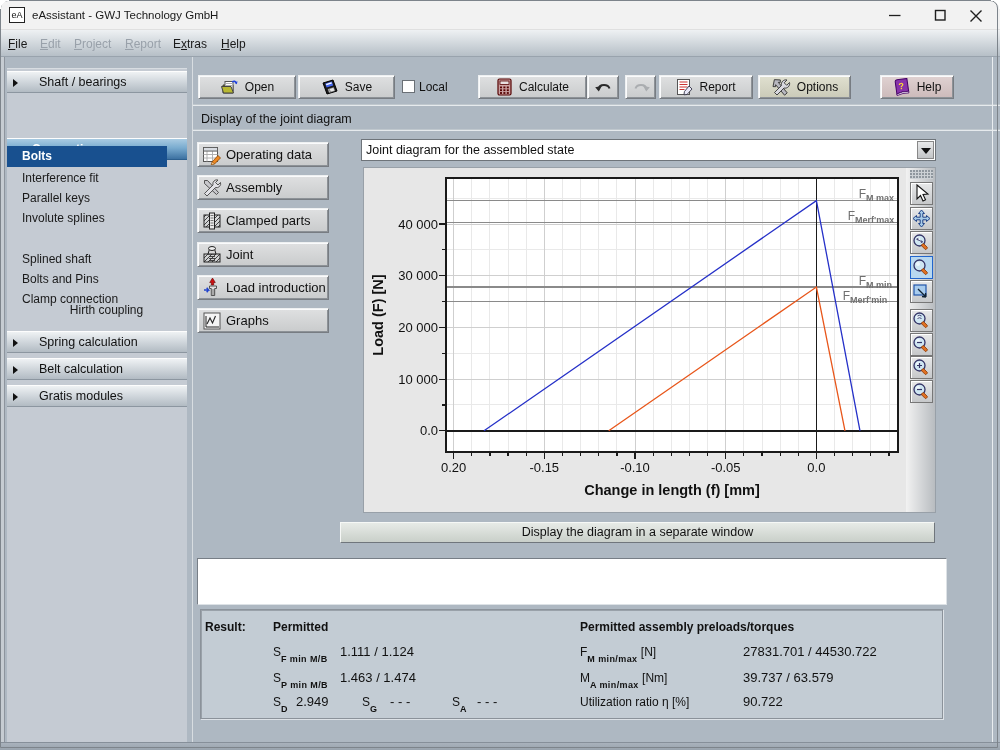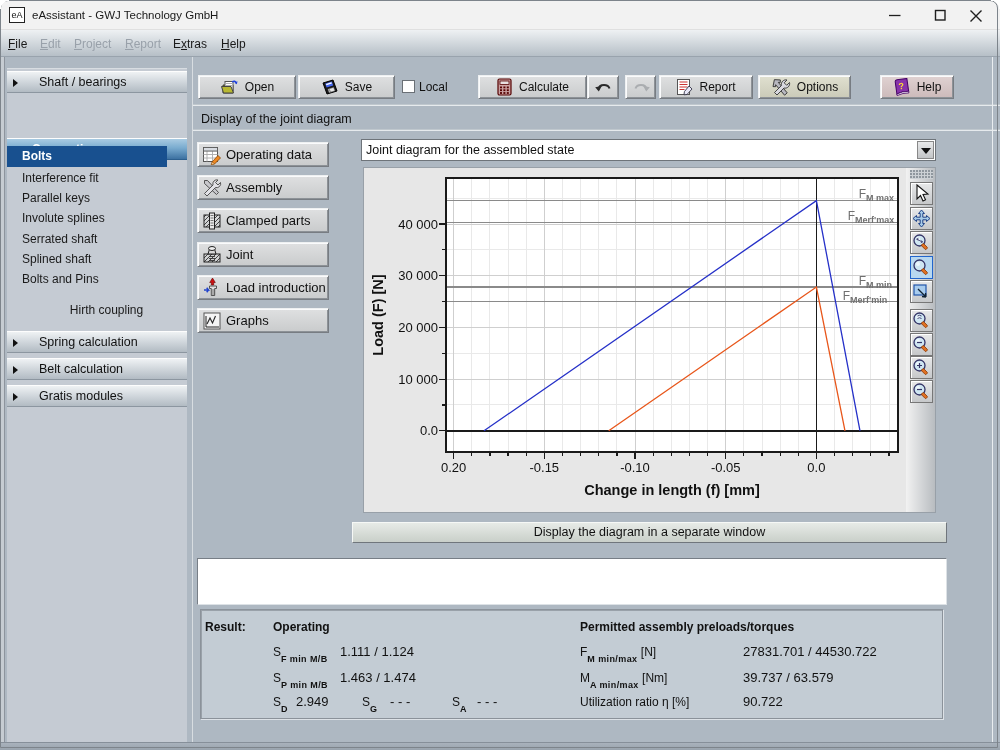--- a/index.html
+++ b/index.html
@@ -38,21 +38,21 @@
 
 #dropdown { position:absolute; left:361px; top:139px; width:575px; height:22px; background:#fff; border:1px solid #6e747a; font-size:12.5px; color:#111; line-height:20px; padding-left:4px; }
 #ddarrow { position:absolute; right:1px; top:1px; width:17px; height:18px; background:linear-gradient(#e8e9ea,#c3c5c7); border:1px solid #888; }
 #ddarrow:after { content:""; position:absolute; left:3px; top:6px; border-top:6px solid #111; border-left:5px solid transparent; border-right:5px solid transparent; }
 
 
 #chartpanel { position:absolute; left:363px; top:167px; width:573px; height:346px; background:#e7e7e7; border:1px solid #98a0a8; }
 #charttools { position:absolute; left:906px; top:168px; width:29px; height:344px; background:linear-gradient(90deg,#f2f2f2,#b8bcc0); }
 .ctbtn { position:absolute; left:910px; width:23px; height:23px; background:linear-gradient(#e8e9ea,#c6c8ca); border:1px solid #777; box-shadow:inset 1px 1px 0 #fff; }
 
-#sepbtn { position:absolute; left:352px; top:522px; width:595px; height:21px; background:linear-gradient(#e7ebe7,#c9cfc9); border:1px solid #70767c; border-top-color:#f6f8f6; border-left-color:#f6f8f6; font-size:12.5px; color:#111; text-align:center; line-height:19px; }
+#sepbtn { position:absolute; left:340px; top:522px; width:595px; height:21px; background:linear-gradient(#e7ebe7,#c9cfc9); border:1px solid #70767c; border-top-color:#f6f8f6; border-left-color:#f6f8f6; font-size:12.5px; color:#111; text-align:center; line-height:19px; }
 
 #msgbox { position:absolute; left:197px; top:558px; width:750px; height:47px; background:#fff; border:1px solid #777e86; border-bottom-color:#dde2e6; border-right-color:#dde2e6; }
 
 #resultpanel { position:absolute; left:200px; top:609px; width:743px; height:110px; background:#c3ccd4; border:1px solid #8b929a; box-shadow:inset 1px 1px 0 #99a1a9, 1px 1px 0 #dde2e7; font-size:13px; color:#111; }
 .rp { position:absolute; font-size:12px; color:#111; }
 .rp b { font-weight:bold; }
 .rp.val { font-size:13px; }
 sub.s { font-size:9px; font-weight:bold; position:relative; top:3px; letter-spacing:0.4px; }
 </style>
 </head>
@@ -76,23 +76,23 @@
   <div class="menuitem" style="left:173px;">E<u>x</u>tras</div>
   <div class="menuitem" style="left:221px;"><u>H</u>elp</div>
 
   <div style="position:absolute; left:7px; top:68px; width:180px; height:674px; background:#c5cbd3; border-top:1px solid #d8dde2;"></div>
   <div class="sbheader" style="top:71px;"><span class="tri"></span>Shaft / bearings</div>
   <div class="sbheader" id="sbconn" style="top:122px; font-size:12px; padding-left:25px;margin-top:16px;"><span class="tri2"></span>Connections</div>
   <div id="sbbolts" style="top:146px;">Bolts</div>
   <div class="sbitem" style="top:168px;">Interference fit</div>
   <div class="sbitem" style="top:188.2px;">Parallel keys</div>
   <div class="sbitem" style="top:208.4px;">Involute splines</div>
-  <div class="sbitem" style="top:228.6px;">Serrated shaft</div>
   <div class="sbitem" style="top:248.8px;">Splined shaft</div>
   <div class="sbitem" style="top:269px;">Bolts and Pins</div>
+  <div class="sbitem" style="top:289.2px;">Clamp connection</div>
   <div class="sbitem" style="top:300px;text-align:center;">Hirth coupling</div>
   <div class="sbheader" style="top:331px;"><span class="tri"></span>Spring calculation</div>
   <div class="sbheader" style="top:358px;"><span class="tri"></span>Belt calculation</div>
   <div class="sbheader" style="top:385px;"><span class="tri"></span>Gratis modules</div>
 
   <div class="btn raised" style="left:198px; top:75px; width:98px;"><svg class="ic" width="19" height="17" viewBox="0 0 19 17">
         <path d="M3 6 L3 14 L13 14 L13 6 Z" fill="#8a8a00" stroke="#444"></path>
         <rect x="5" y="2.5" width="8" height="9" fill="#fff" stroke="#555"></rect>
         <path d="M6 4.5h6M6 6.5h6M6 8.5h4" stroke="#999" stroke-width="0.8"></path>
         <path d="M1.5 7.5 L11 7.5 L13.5 14 L3.5 14 Z" fill="#b8b832" stroke="#444"></path>
@@ -358,21 +358,21 @@
         <circle cx="7" cy="7" r="2" fill="#eef7fc" stroke="none"></circle>
         <rect x="12.2" y="11.2" width="6.5" height="3" rx="1" transform="rotate(45 12.2 11.2)" fill="#e07020" stroke="#803000" stroke-width="0.7"></rect>
         <path d="M6 8.5 h5" stroke="#336" stroke-width="1.2"></path>
       </svg></div>
 
   <div id="sepbtn">Display the diagram in a separate window</div>
   <div id="msgbox"></div>
 
   <div id="resultpanel"></div>
   <div class="rp" style="left:205px; top:620px;"><b>Result:</b></div>
-  <div class="rp" style="left:273px; top:620px;"><b>Operating</b></div>
+  <div class="rp" style="left:273px; top:620px;"><b>Permitted</b></div>
   <div class="rp" style="left:273px; top:645px;">S<sub class="s">F min M/B</sub></div>
   <div class="rp val" style="left:340px; top:644px;">1.111 / 1.124</div>
   <div class="rp" style="left:273px; top:671px;">S<sub class="s">P min M/B</sub></div>
   <div class="rp val" style="left:340px; top:670px;">1.463 / 1.474</div>
   <div class="rp" style="left:273px; top:695px;">S<sub class="s">D</sub></div>
   <div class="rp val" style="left:296px; top:694px;">2.949</div>
   <div class="rp" style="left:362px; top:695px;">S<sub class="s">G</sub></div>
   <div class="rp val" style="left:390px; top:694px;">- - -</div>
   <div class="rp" style="left:452px; top:695px;">S<sub class="s">A</sub></div>
   <div class="rp val" style="left:477px; top:694px;">- - -</div>

